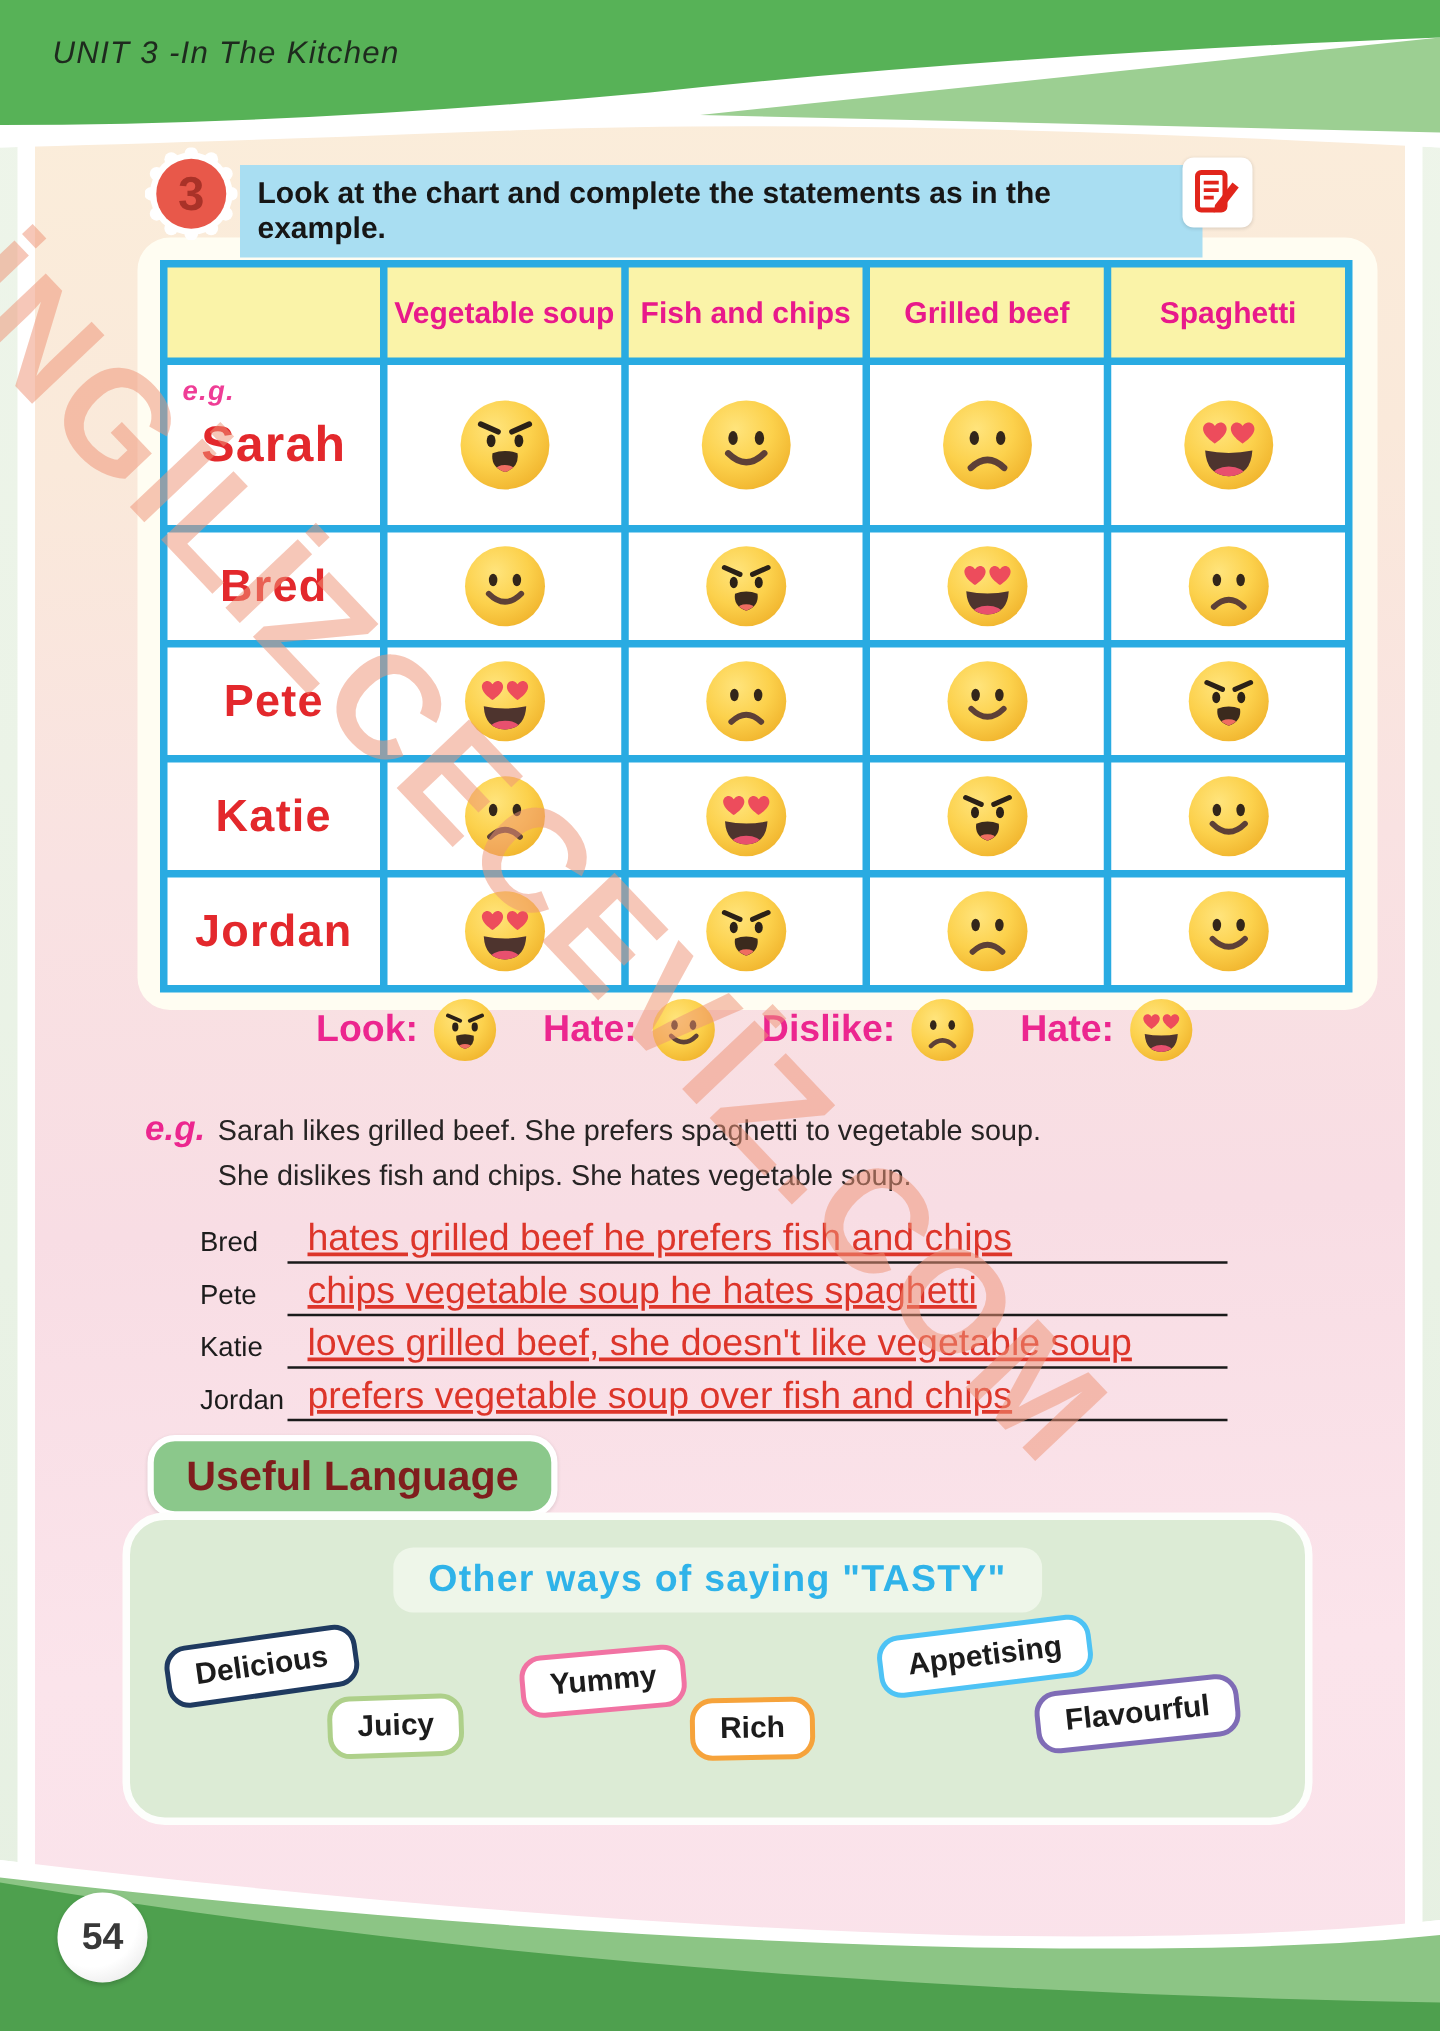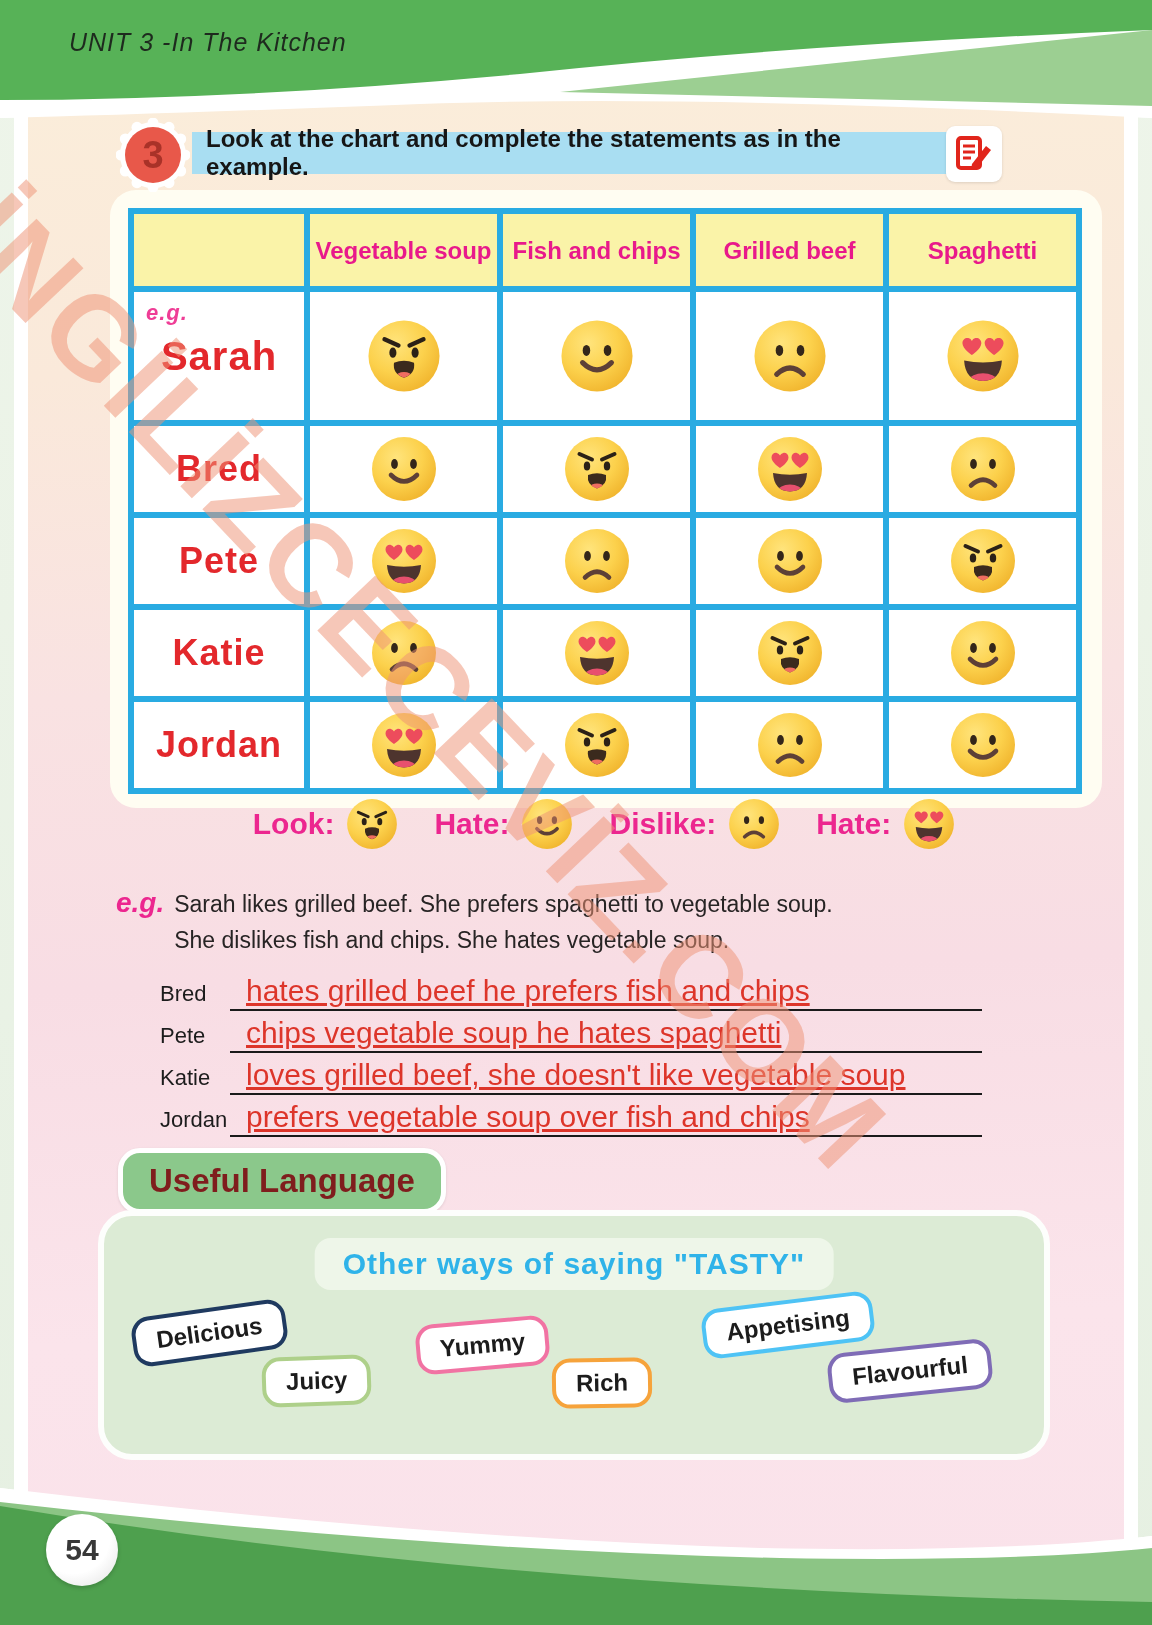--- a/index.html
+++ b/index.html
@@ -1,27 +1,27 @@
 <!DOCTYPE html>
 <html><head>
 <meta charset="utf-8">
 <style>
   html,body{margin:0;padding:0;background:#e9f3e6;font-family:"Liberation Sans",sans-serif;}
   .page{position:relative;width:1152px;height:1625px;overflow:hidden;background:linear-gradient(180deg,#eef5ea,#e6f0e2);}
   .chrome{position:absolute;inset:0;z-index:0;}
   .frame{position:absolute;left:14px;top:10px;right:14px;bottom:12px;background:#fff;border-radius:60px;z-index:1;}
   .content-bg{position:absolute;left:28px;top:22px;right:28px;bottom:26px;border-radius:46px;z-index:2;
     background:linear-gradient(178deg,#fbeeda 0%,#fae9da 22%,#f9e2e2 42%,#f8dde4 60%,#fbe4eb 82%,#fae2ea 100%);}
-  .unit-title{position:absolute;left:42px;top:28px;z-index:4;font-size:25px;font-style:italic;color:#1e2a1e;letter-spacing:1px;margin-left:27px;}
+  .unit-title{position:absolute;left:42px;top:28px;z-index:4;font-size:25px;font-style:italic;color:#1e2a1e;letter-spacing:1px;}
   .watermark{position:absolute;left:26px;top:168px;z-index:40;font-size:116px;font-weight:bold;letter-spacing:4px;
     color:rgba(238,148,118,0.52);transform:rotate(46.5deg);transform-origin:0 0;white-space:nowrap;pointer-events:none;}
   
   .ex-badge{position:absolute;left:116px;top:118px;width:74px;height:74px;z-index:11;}
   .ins-bar{position:absolute;left:192px;top:132px;width:742px;height:42px;z-index:10;background:#a9def2;
-    display:flex;align-items:center;padding:0 14px;font-size:24px;font-weight:bold;color:#161616;}
+    display:flex;align-items:center;padding:16px 14px;font-size:24px;font-weight:bold;color:#161616;}
   .write-box{position:absolute;left:946px;top:126px;width:56px;height:56px;z-index:10;background:#fff;border-radius:9px;
     display:flex;align-items:center;justify-content:center;box-shadow:0 1px 3px rgba(0,0,0,.12);}
   
   .table-card{position:absolute;left:110px;top:190px;width:992px;height:618px;background:#fffdf2;border-radius:26px;z-index:9;}
   .chart{position:absolute;left:128px;top:208px;width:954px;z-index:10;background:#1fa3dc;padding:6px;
     display:grid;grid-template-columns:170px repeat(4,1fr);gap:6px;box-sizing:border-box;}
   .hcell{background:#faf3a8;display:flex;align-items:center;justify-content:center;text-align:center;
     color:#e8198b;font-weight:bold;font-size:24px;line-height:27px;height:72px;}
   .ncell{background:#fff;position:relative;display:flex;align-items:center;justify-content:center;
     color:#e3282c;font-weight:bold;font-size:36px;letter-spacing:1px;}

